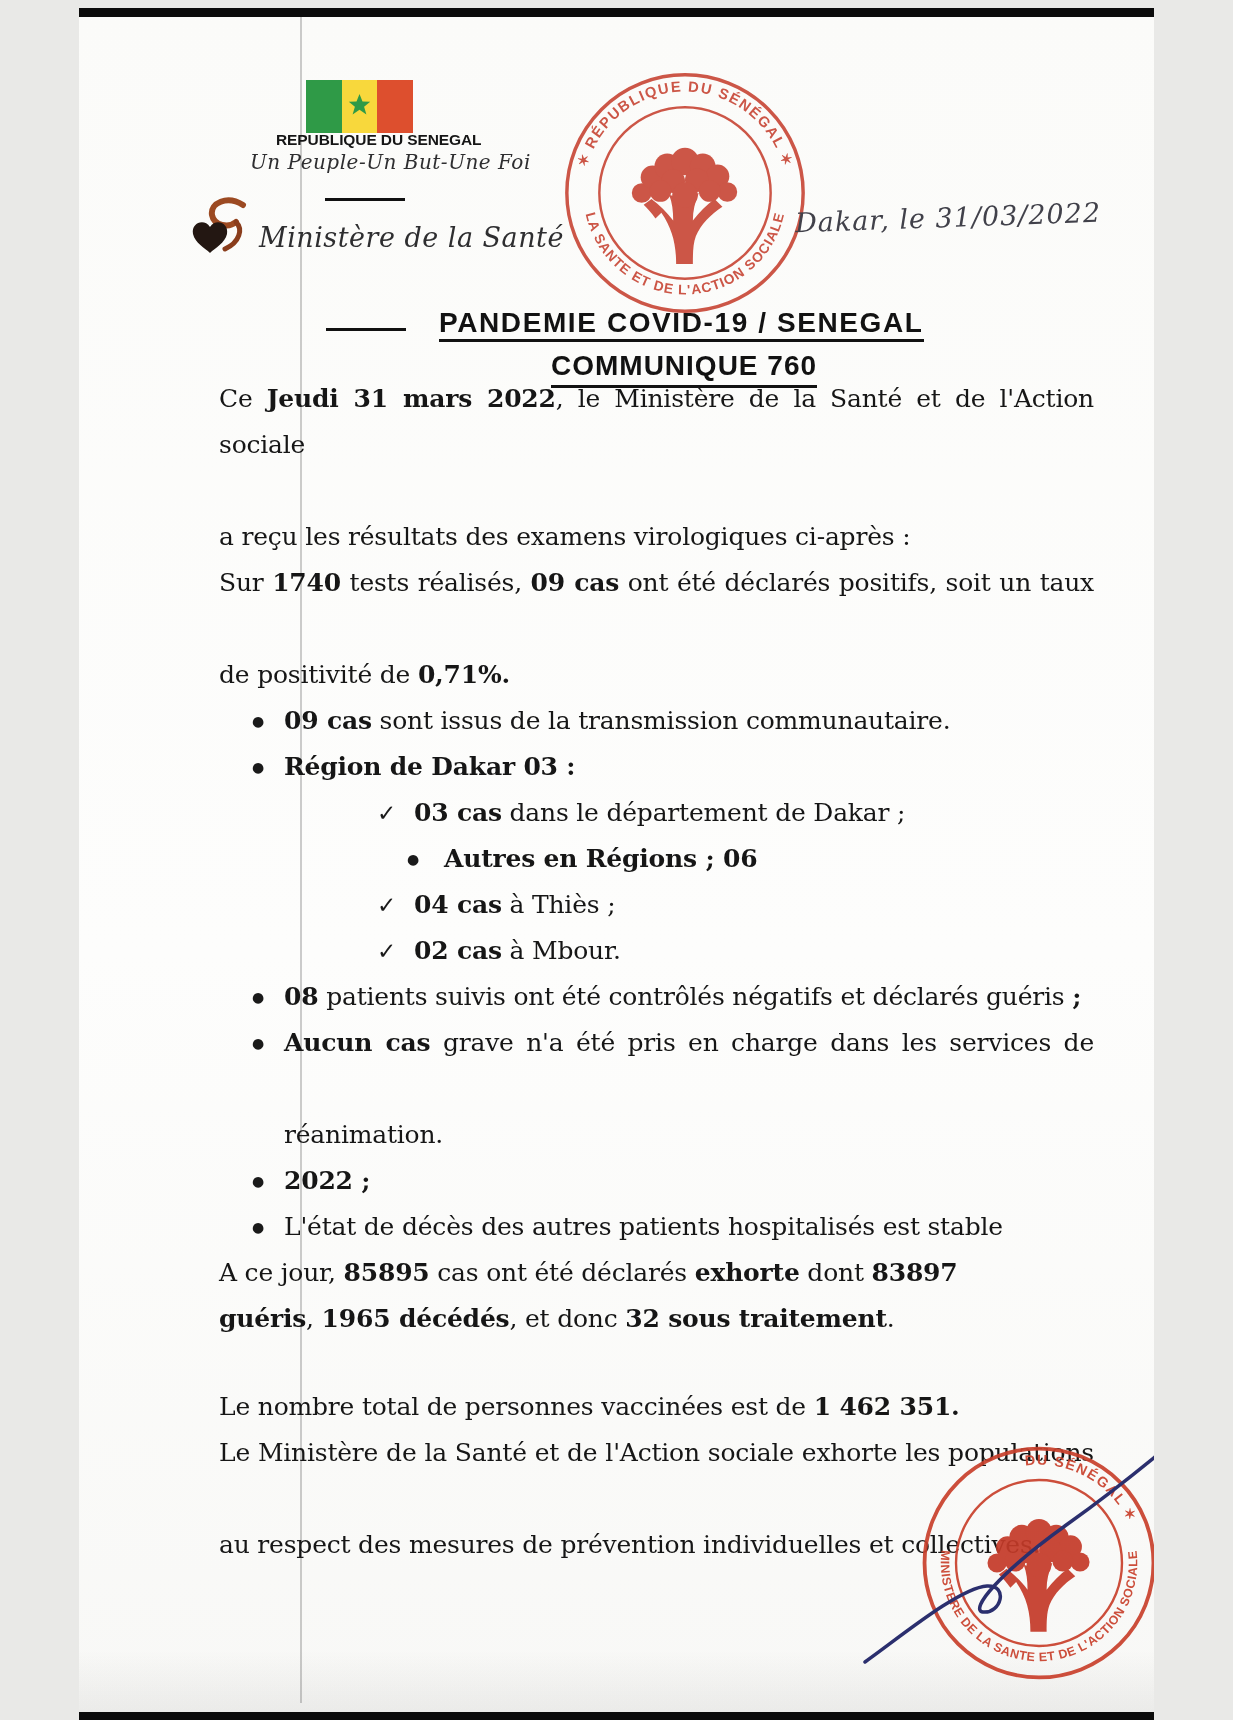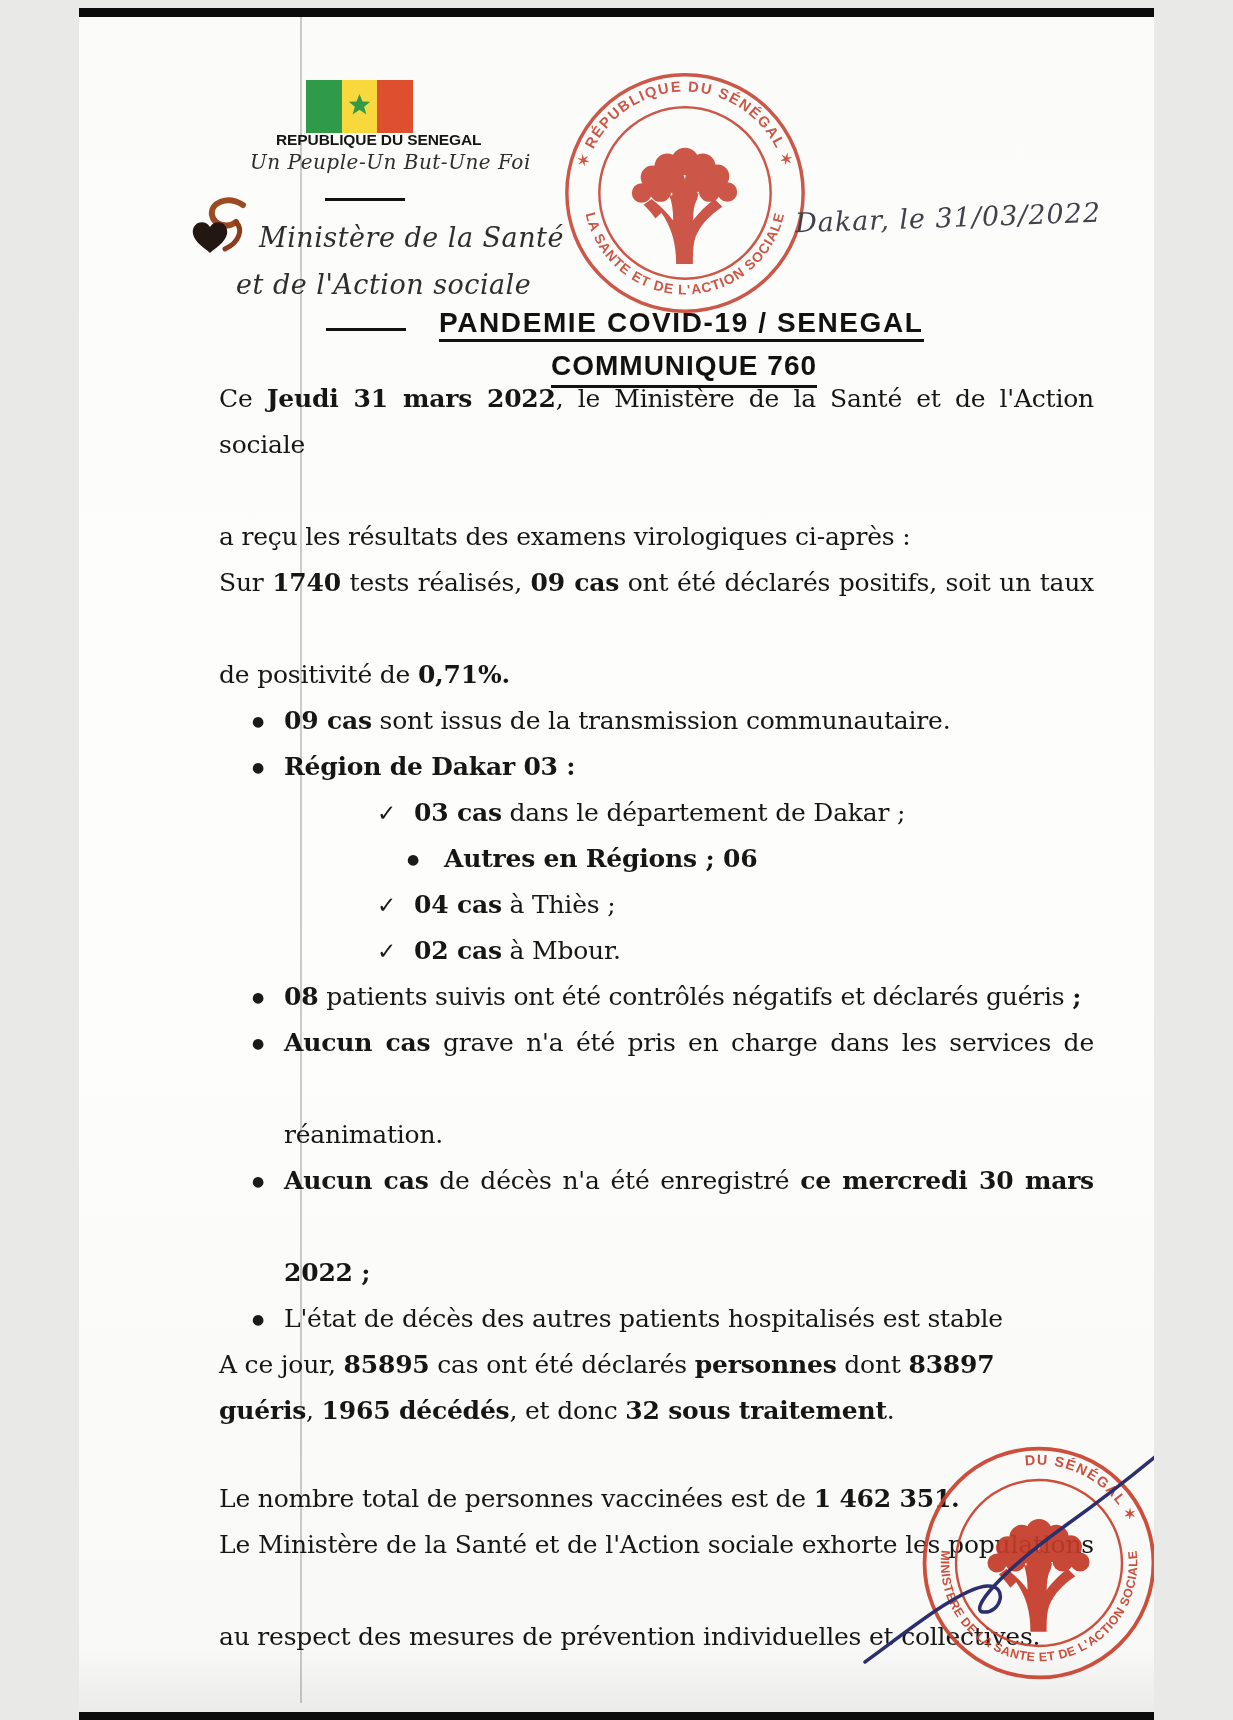--- a/index.html
+++ b/index.html
@@ -77,21 +77,20 @@
   <div class="republic">REPUBLIQUE DU SENEGAL</div>
   <div class="motto script">Un Peuple-Un But-Une Foi</div>
   <div class="rule rule1"></div>
 
   <svg class="mlogo" width="78" height="62" viewBox="0 0 78 62">
     <path d="M64,9 C48,-1 31,7 33,19 C35,30 50,32 57,26" fill="none" stroke="#9c4a22" stroke-width="6" stroke-linecap="round"></path>
     <path d="M57,26 C64,33 61,46 46,53" fill="none" stroke="#8a3d1c" stroke-width="5" stroke-linecap="round"></path>
     <path d="M31,31 c-6,-9 -19,-4 -17,7 c2,9 12,14 17,19 c5,-5 15,-10 17,-19 c2,-11 -11,-16 -17,-7 z" fill="#231712"></path>
   </svg>
   <div class="min1 script">Ministère de la Santé</div>
-  <div class="min2 script">et de l'Action sociale</div>
   <div class="rule rule2"></div>
 
   <svg class="stamp-top" width="256" height="256" viewBox="0 0 260 260">
     <defs>
       <g id="baobab" fill="#c43a28">
         <path d="M121,202 C121,182 117,166 106,150 L100,156 C96,150 92,146 88,142 L96,136 C104,142 112,150 118,158 C118,148 117,140 114,132 L124,134 L127,122 L133,134 L144,130 C140,140 138,148 138,158 C144,150 152,142 160,136 L168,144 C156,152 146,162 141,174 C138,182 138,192 138,202 Z"></path>
         <circle cx="86" cy="130" r="10"></circle>
           <circle cx="97" cy="114" r="12"></circle>
         <circle cx="112" cy="103" r="13"></circle>
           <circle cx="130" cy="98" r="14"></circle>
@@ -181,33 +180,32 @@
       <div class="blk bullet">
         <span class="mk">●</span>
         <div class="txt">
           <div class="ln j"><b>Aucun cas</b> grave n'a été pris en charge dans les services de</div>
           <div class="ln">réanimation.</div>
         </div>
       </div>
       <div class="blk bullet">
         <span class="mk">●</span>
         <div class="txt">
-          <div class="ln j"><b>Aucun cas</b> de décès n'a été enregistré <b>ce mercredi 30 mars</b></div>
           <div class="ln"><b>2022 ;</b></div>
         </div>
       </div>
       <div class="blk bullet">
         <span class="mk">●</span>
         <div class="txt">
           <div class="ln">L'état de décès des autres patients hospitalisés est stable</div>
         </div>
       </div>
       <div class="blk p">
         <div class="txt">
-          <div class="ln">A ce jour, <b>85895</b> cas ont été déclarés <b>personnes</b> dont <b>83897</b></div>
+          <div class="ln">A ce jour, <b>85895</b> cas ont été déclarés <b>exhorte</b> dont <b>83897</b></div>
           <div class="ln"><b>guéris</b>, <b>1965 décédés</b>, et donc <b>32 sous traitement</b>.</div>
         </div>
       </div>
       <div class="blk p gap">
         <div class="txt">
           <div class="ln">Le nombre total de personnes vaccinées est de <b>1 462 351.</b></div>
         </div>
       </div>
       <div class="blk p">
         <div class="txt">

